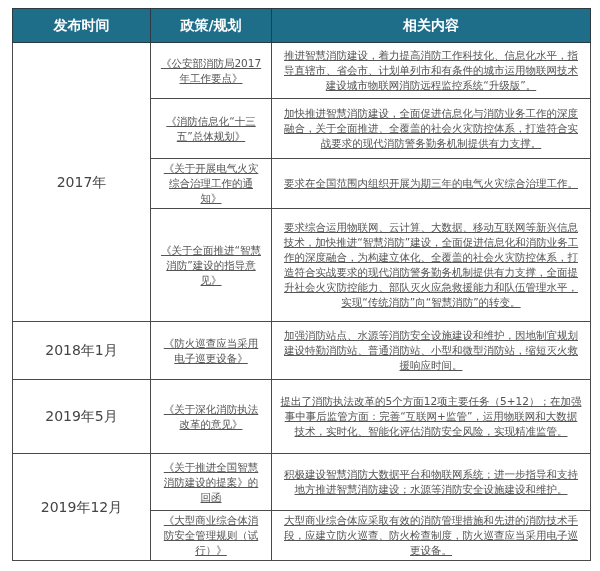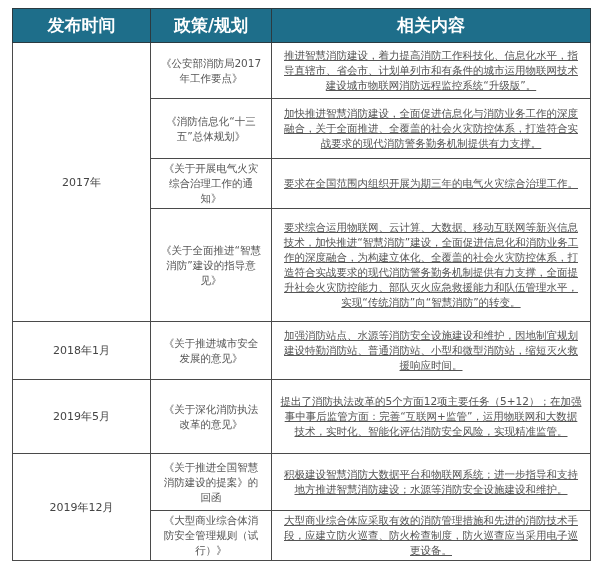--- a/index.html
+++ b/index.html
@@ -9,27 +9,27 @@
     position: absolute; left: 12px; top: 8px; width: 578px;
     border-collapse: collapse; table-layout: fixed;
     font-size: 10.5px; color: #555555; line-height: 15px;
   }
   table.policy th, table.policy td {
     border: 1px solid #4a4a4a; text-align: center; vertical-align: middle;
     padding: 2px 8px;
   }
   table.policy thead th {
     background: #1e6e8a; color: #ffffff; font-weight: bold; height: 29px;
-    border-color: #2b3a40; font-size: 17px;
+    border-color: #2b3a40; font-size: 14px;
   }
   col.c1 { width: 138px; }
   col.c2 { width: 121px; }
   col.c3 { width: 319px; }
-  td.date { color: #444444; font-size: 11px; }
-  td.policy-name { padding: 2px 10px; }
+  td.date { color: #444444; font-size: 14px; }
+  td.policy-name { padding: 2px 10px; text-decoration: underline; }
   td.content { padding: 3px 8px; text-decoration: underline; }
 </style>
 </head>
 <body>
 
 <table class="policy">
   <colgroup>
       <col class="c1">
       <col class="c2">
       <col class="c3">
@@ -56,21 +56,21 @@
       <td class="policy-name">《关于开展电气火灾综合治理工作的通知》</td>
       <td class="content">要求在全国范围内组织开展为期三年的电气火灾综合治理工作。</td>
     </tr>
     <tr style="height:113px">
       <td class="policy-name">《关于全面推进“智慧消防”建设的指导意见》</td>
       <td class="content">要求综合运用物联网、云计算、大数据、移动互联网等新兴信息技术，加快推进“智慧消防”建设，全面促进信息化和消防业务工作的深度融合，为构建立体化、全覆盖的社会火灾防控体系，打造符合实战要求的现代消防警务勤务机制提供有力支撑，全面提升社会火灾防控能力、部队灭火应急救援能力和队伍管理水平，实现“传统消防”向“智慧消防”的转变。</td>
     </tr>
 
     <tr style="height:58px">
       <td class="date">2018年1月</td>
-      <td class="policy-name">《关于推进城市安全发展的意见》</td>
+      <td class="policy-name">《防火巡查应当采用电子巡更设备》</td>
       <td class="content">加强消防站点、水源等消防安全设施建设和维护，因地制宜规划建设特勤消防站、普通消防站、小型和微型消防站，缩短灭火救援响应时间。</td>
     </tr>
 
     <tr style="height:74px">
       <td class="date">2019年5月</td>
       <td class="policy-name">《关于深化消防执法改革的意见》</td>
       <td class="content">提出了消防执法改革的5个方面12项主要任务（5+12）；在加强事中事后监管方面：完善“互联网+监管”，运用物联网和大数据技术，实时化、智能化评估消防安全风险，实现精准监管。</td>
     </tr>
 
     <tr style="height:57px">

